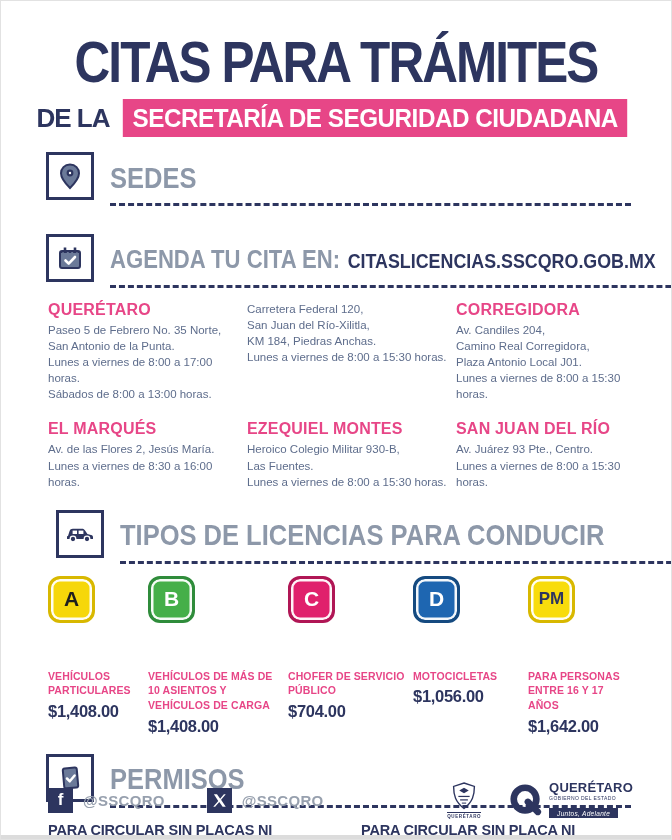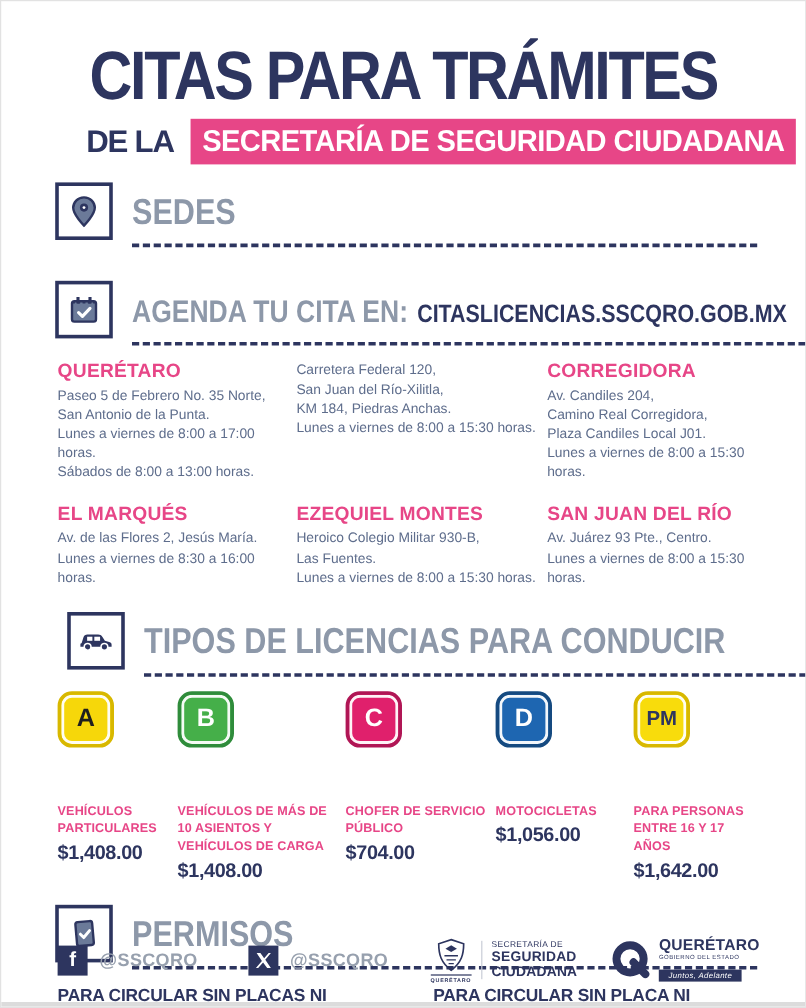--- a/index.html
+++ b/index.html
@@ -11,21 +11,21 @@
     position:relative; overflow:hidden;
   }
   .page { width:100%; height:100%; padding-top:33px; }
 
   
   .title {
     text-align:center; color:#2D355F; font-weight:bold;
     font-size:51px; letter-spacing:-2px; line-height:1.0;
     transform:scale(.97,1.12); transform-origin:center top;
   }
-  .subtitle { text-align:right; margin-top:14px; white-space:nowrap; }
+  .subtitle { text-align:center; margin-top:14px; white-space:nowrap; }
   .subtitle .prefix {
     color:#2D355F; font-weight:bold; font-size:26px; letter-spacing:-1px;
     vertical-align:middle; margin-right:6px;
   }
   .subtitle .highlight {
     background:#E74687; color:#ffffff; font-weight:bold; font-size:25px;
     letter-spacing:-0.5px; padding:5px 10px 4px; vertical-align:middle;
     display:inline-block; transform:scaleX(.97); transform-origin:center;
   }
 
@@ -172,21 +172,21 @@
     <div class="loc">
       <div class="loc-line">Carretera Federal 120,</div>
       <div class="loc-line">San Juan del Río-Xilitla,</div>
       <div class="loc-line">KM 184, Piedras Anchas.</div>
       <div class="loc-line">Lunes a viernes de 8:00 a 15:30 horas.</div>
     </div>
     <div class="loc">
       <div class="loc-name">CORREGIDORA</div>
       <div class="loc-line">Av. Candiles 204,</div>
       <div class="loc-line">Camino Real Corregidora,</div>
-      <div class="loc-line">Plaza Candiles Local J01.</div>
+      <div class="loc-line">Plaza Antonio Local J01.</div>
       <div class="loc-line">Lunes a viernes de 8:00 a 15:30 horas.</div>
     </div>
     <div class="loc">
       <div class="loc-name">EL MARQUÉS</div>
       <div class="loc-line">Av. de las Flores 2, Jesús María.</div>
       <div class="loc-line">Lunes a viernes de 8:30 a 16:00 horas.</div>
       <div class="loc-line"></div>
       <div class="loc-line"></div>
     </div>
     <div class="loc">
@@ -299,25 +299,20 @@
         <div class="crest-wrap">
           <svg width="26" height="30" viewBox="0 0 30 34">
             <path d="M15 2 L27 6 C27 16 25 24 15 31.5 C5 24 3 16 3 6 Z" fill="none" stroke="#2D355F" stroke-width="1.6"></path>
             <path d="M15 7.5 l5.5 3.2 L15 13.9 l-5.5 -3.2 Z" fill="#2D355F"></path>
             <line x1="8.5" y1="17.5" x2="21.5" y2="17.5" stroke="#2D355F" stroke-width="1.4"></line>
             <line x1="10.5" y1="21.5" x2="19.5" y2="21.5" stroke="#2D355F" stroke-width="1.4"></line>
             <line x1="12.5" y1="25.2" x2="17.5" y2="25.2" stroke="#2D355F" stroke-width="1.2"></line>
           </svg>
           <div class="crest-caption">QUERÉTARO</div>
         </div>
-        <div class="sec-text">
-          <div class="sec-l1">SECRETARÍA DE</div>
-          <div class="sec-l2">SEGURIDAD</div>
-          <div class="sec-l3">CIUDADANA</div>
-        </div>
       </div>
 
       <div class="logo-gob">
         <svg width="34" height="34" viewBox="0 0 36 36">
           <circle cx="17" cy="17" r="12" fill="none" stroke="#2D355F" stroke-width="7"></circle>
           <path d="M20 20 L30.5 30.5" stroke="#2D355F" stroke-width="7" stroke-linecap="round"></path>
           <path d="M17 11 a6 6 0 0 0 -6 6" fill="none" stroke="#ffffff" stroke-width="0"></path>
         </svg>
         <div class="gob-text">
           <div class="gob-name">QUERÉTARO</div>

